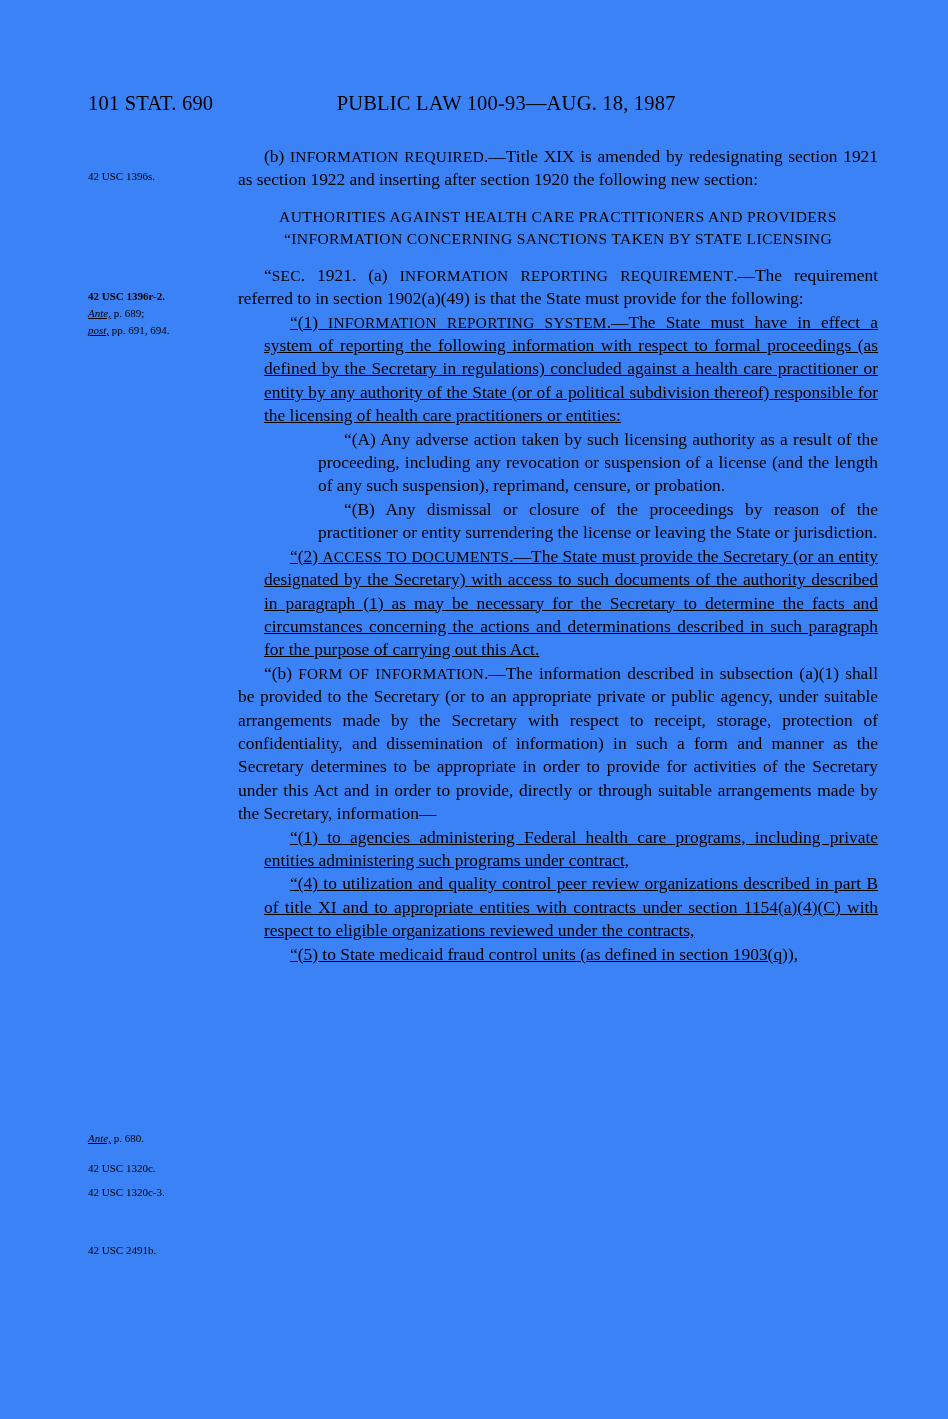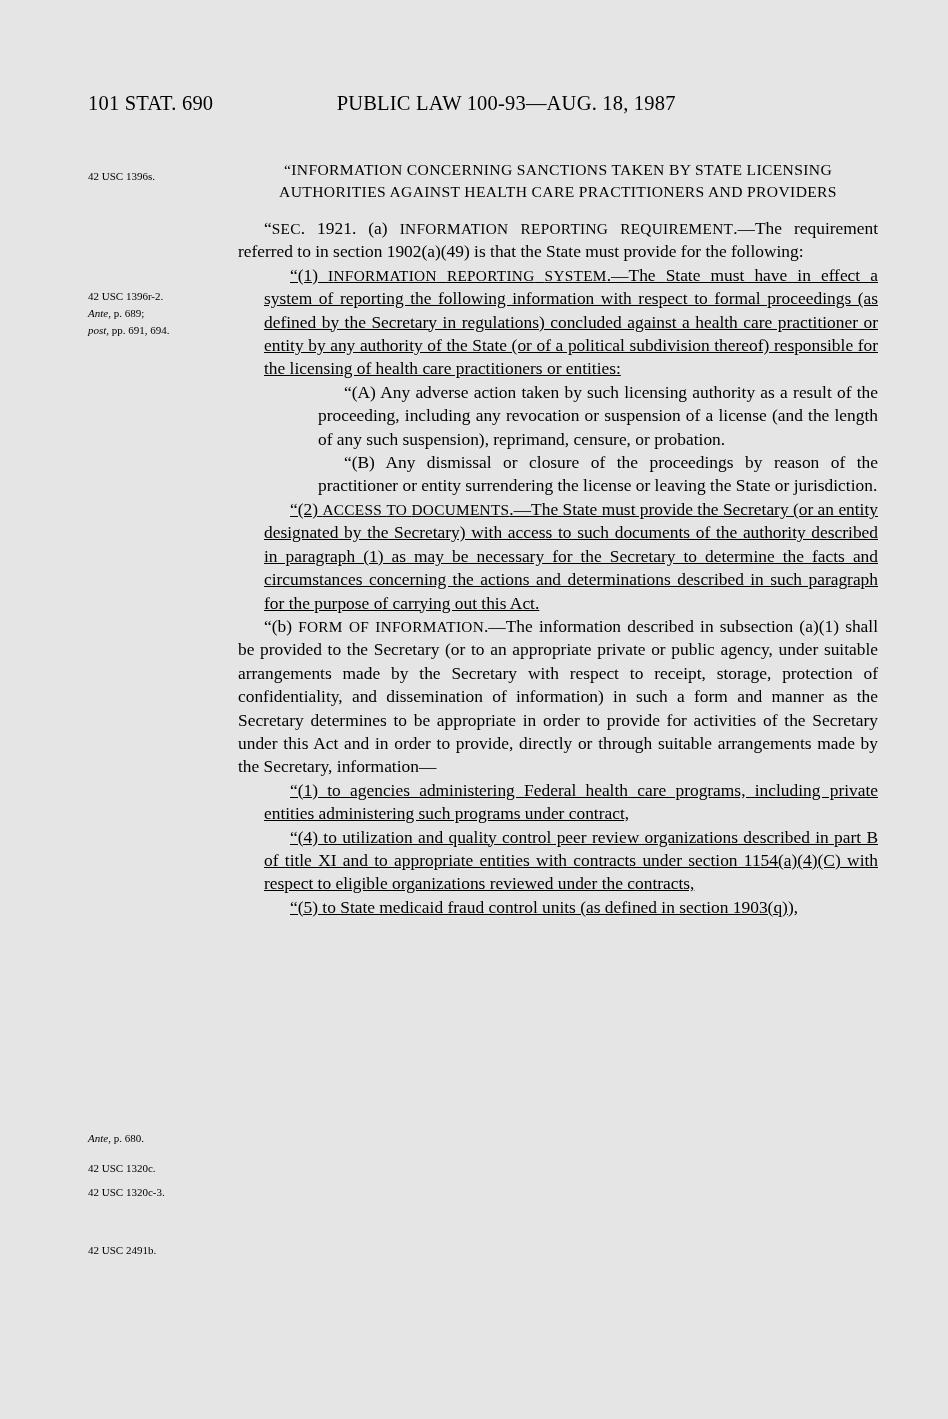--- a/index.html
+++ b/index.html
@@ -13,21 +13,21 @@
     font-family: "Liberation Serif", serif;
     color: #000000;
     position: relative;
     overflow: hidden;
   }
   .page {
     position: absolute;
     left: 0; top: 0;
     width: 948px;
     height: 1419px;
-    background: #e5e5e5;
+    background: #3b82f6;
   }
   .header {
     position: absolute;
     left: 88px;
     top: 92px;
     width: 790px;
     font-size: 20.5px;
     letter-spacing: 0.2px;
   }
   .header .stat {
@@ -47,21 +47,21 @@
     text-align: justify;
     text-justify: inter-word;
   }
   .margin-note {
     position: absolute;
     left: 88px;
     width: 152px;
     font-size: 11px;
     line-height: 16.6px;
   }
-  .margin-note i { font-style: italic; }
+  .margin-note i { font-style: italic; text-decoration: underline; }
 
   p { margin: 0; }
   .p-indent { text-indent: 26px; }
   .smallcaps {
     font-size: 15.3px;
     letter-spacing: 0.3px;
   }
   .blockhead {
     text-align: center;
     font-size: 15.6px;
@@ -84,40 +84,43 @@
 
 <div class="page">
 
   <div class="header">
     <span class="stat">101 STAT. 690</span>
     <span class="law">PUBLIC LAW 100-93—AUG. 18, 1987</span>
   </div>
 
   <div class="margin-note" style="top:168px;">42 USC 1396s.</div>
 
-  <div class="margin-note" style="top:288px;">42 USC 1396r-2.</div>
+  <div class="margin-note" style="top:288px;font-weight:bold;">42 USC 1396r-2.</div>
 
   <div class="margin-note" style="top:305px;"><i>Ante,</i> p. 689;</div>
 
   <div class="margin-note" style="top:322px;"><i>post,</i> pp. 691, 694.</div>
 
   <div class="margin-note" style="top:1130px;"><i>Ante,</i> p. 680.</div>
 
   <div class="margin-note" style="top:1160px;">42 USC 1320c.</div>
 
   <div class="margin-note" style="top:1184px;">42 USC 1320c-3.</div>
 
   <div class="margin-note" style="top:1242px;">42 USC 2491b.</div>
 
   <div class="body-col">
 
+    <p class="p-indent">
+      <span>(b) <span class="smallcaps">I</span><span class="smallcaps">NFORMATION</span> <span class="smallcaps">R</span><span class="smallcaps">EQUIRED</span>.—Title XIX is amended by redesignating section 1921 as section 1922 and inserting after section 1920 the following new section:</span>
+    </p>
 
     <div class="blockhead">
+      <div>AUTHORITIES AGAINST HEALTH CARE PRACTITIONERS AND PROVIDERS</div>
       <div>“INFORMATION CONCERNING SANCTIONS TAKEN BY STATE LICENSING</div>
-      <div>AUTHORITIES AGAINST HEALTH CARE PRACTITIONERS AND PROVIDERS</div>
     </div>
 
     <p class="p-indent">
       “<span class="smallcaps">S</span><span class="smallcaps">EC</span>. 1921. (a) <span class="smallcaps">I</span><span class="smallcaps">NFORMATION</span> <span class="smallcaps">R</span><span class="smallcaps">EPORTING</span> <span class="smallcaps">R</span><span class="smallcaps">EQUIREMENT</span>.—The requirement referred to in section 1902(a)(49) is that the State must provide for the following:
     </p>
 
     <p class="lvl1">
       “(1) <span class="smallcaps">I</span><span class="smallcaps">NFORMATION</span> <span class="smallcaps">REPORTING</span> <span class="smallcaps">SYSTEM</span>.—The State must have in effect a system of reporting the following information with respect to formal proceedings (as defined by the Secretary in regulations) concluded against a health care practitioner or entity by any authority of the State (or of a political subdivision thereof) responsible for the licensing of health care practitioners or entities:
     </p>
 

